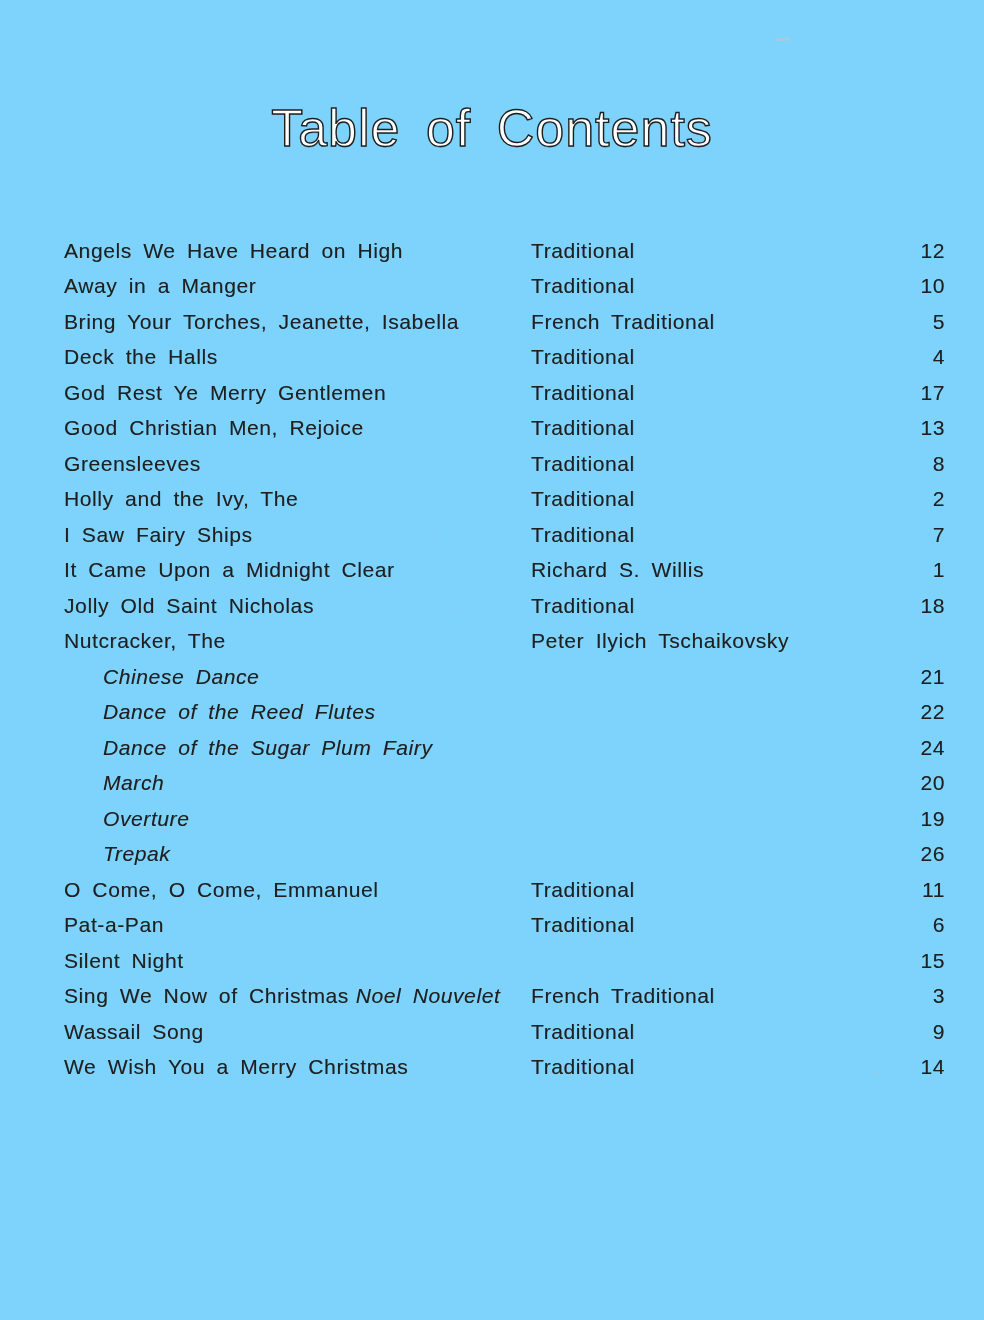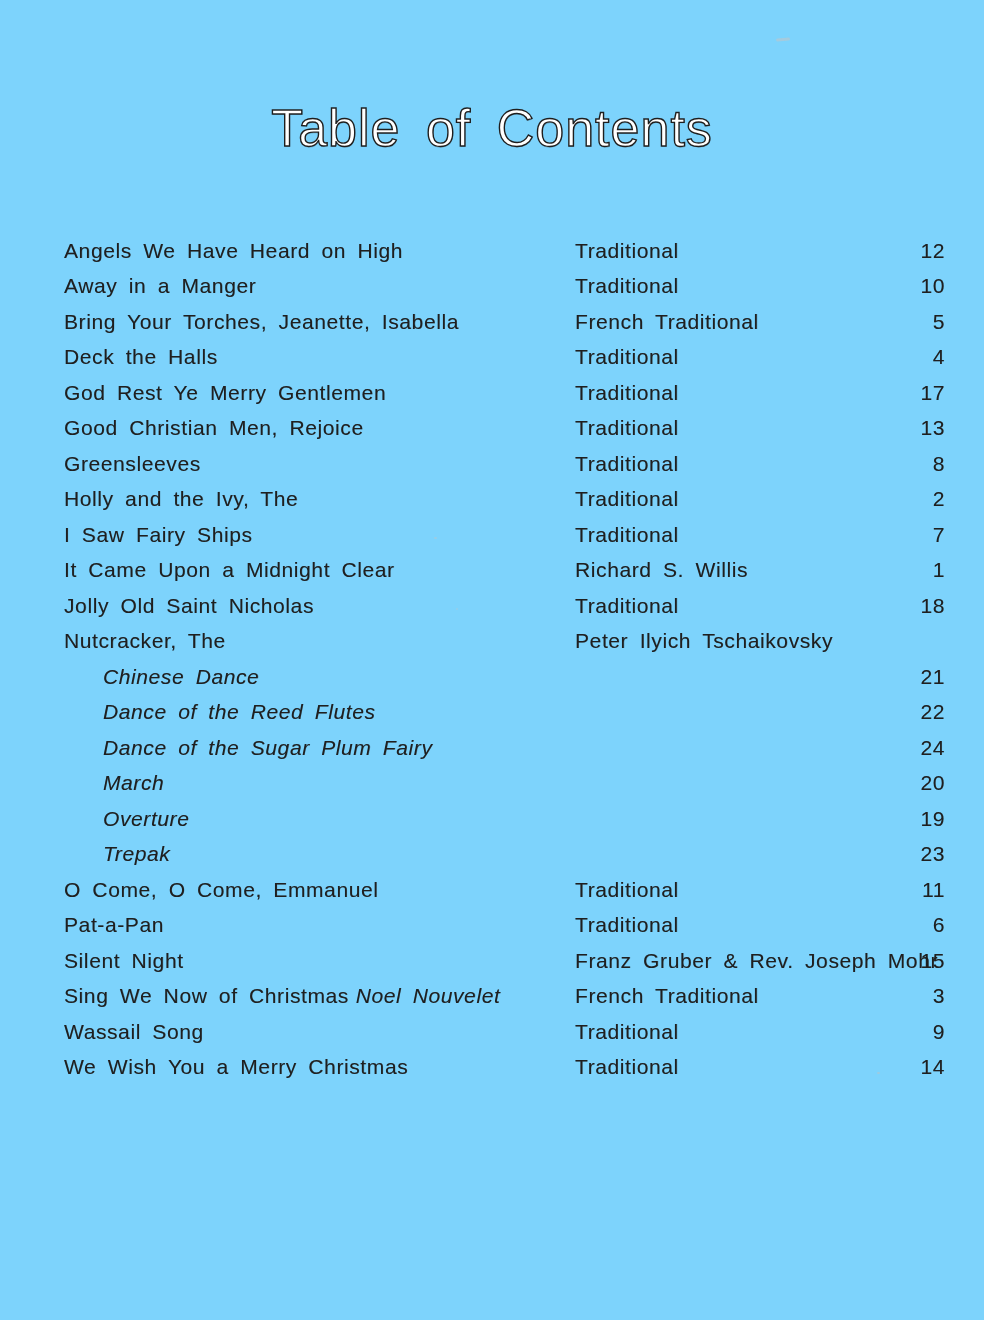--- a/index.html
+++ b/index.html
@@ -64,21 +64,20 @@
     margin-top: 8px;
   }
   .t-em:not(:empty) {
     margin-left: 0.32em;
   }
   .composer {
     position: absolute;
     left: 467px;
     top: 50%;
     transform: translateY(-50%);
-    margin-left: 44px;
   }
   .pageno {
     position: absolute;
     right: 0;
     top: 50%;
     transform: translateY(-50%);
     text-align: right;
   }
   
   .artifact {
@@ -186,35 +185,34 @@
     <span class="pageno">20</span>
   </div>
       <div class="row indent italic">
     <span class="song"><span class="t-main">Overture</span><span class="t-em"></span></span>
     <span class="composer"></span>
     <span class="pageno">19</span>
   </div>
       <div class="row indent italic">
     <span class="song"><span class="t-main">Trepak</span><span class="t-em"></span></span>
     <span class="composer"></span>
-    <span class="pageno">23</span>
+    <span class="pageno">26</span>
   </div>
       <div class="row">
     <span class="song"><span class="t-main">O Come, O Come, Emmanuel</span><span class="t-em"></span></span>
     <span class="composer">Traditional</span>
     <span class="pageno">11</span>
   </div>
       <div class="row">
     <span class="song"><span class="t-main">Pat-a-Pan</span><span class="t-em"></span></span>
     <span class="composer">Traditional</span>
     <span class="pageno">6</span>
   </div>
       <div class="row">
     <span class="song"><span class="t-main">Silent Night</span><span class="t-em"></span></span>
-    <span class="composer">Franz Gruber &amp; Rev. Joseph Mohr</span>
     <span class="pageno">15</span>
   </div>
       <div class="row">
     <span class="song"><span class="t-main">Sing We Now of Christmas</span><span class="t-em">Noel Nouvelet</span></span>
     <span class="composer">French Traditional</span>
     <span class="pageno">3</span>
   </div>
       <div class="row">
     <span class="song"><span class="t-main">Wassail Song</span><span class="t-em"></span></span>
     <span class="composer">Traditional</span>

